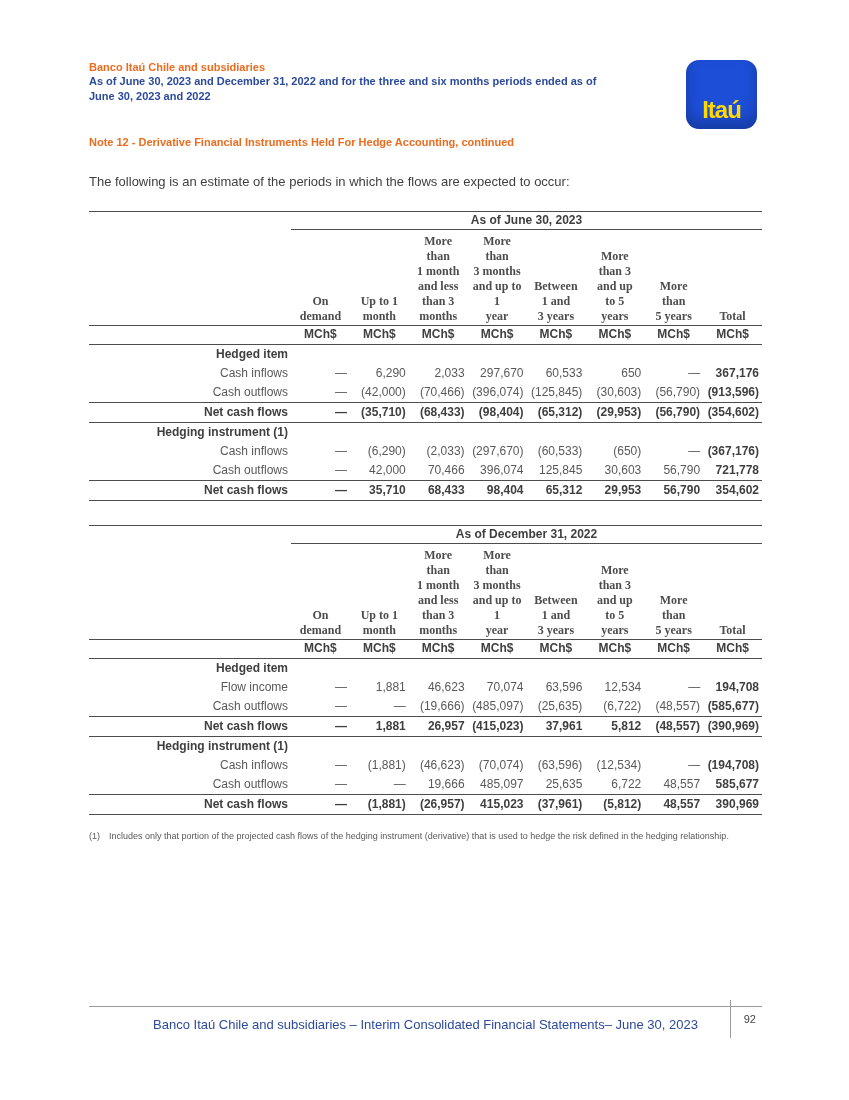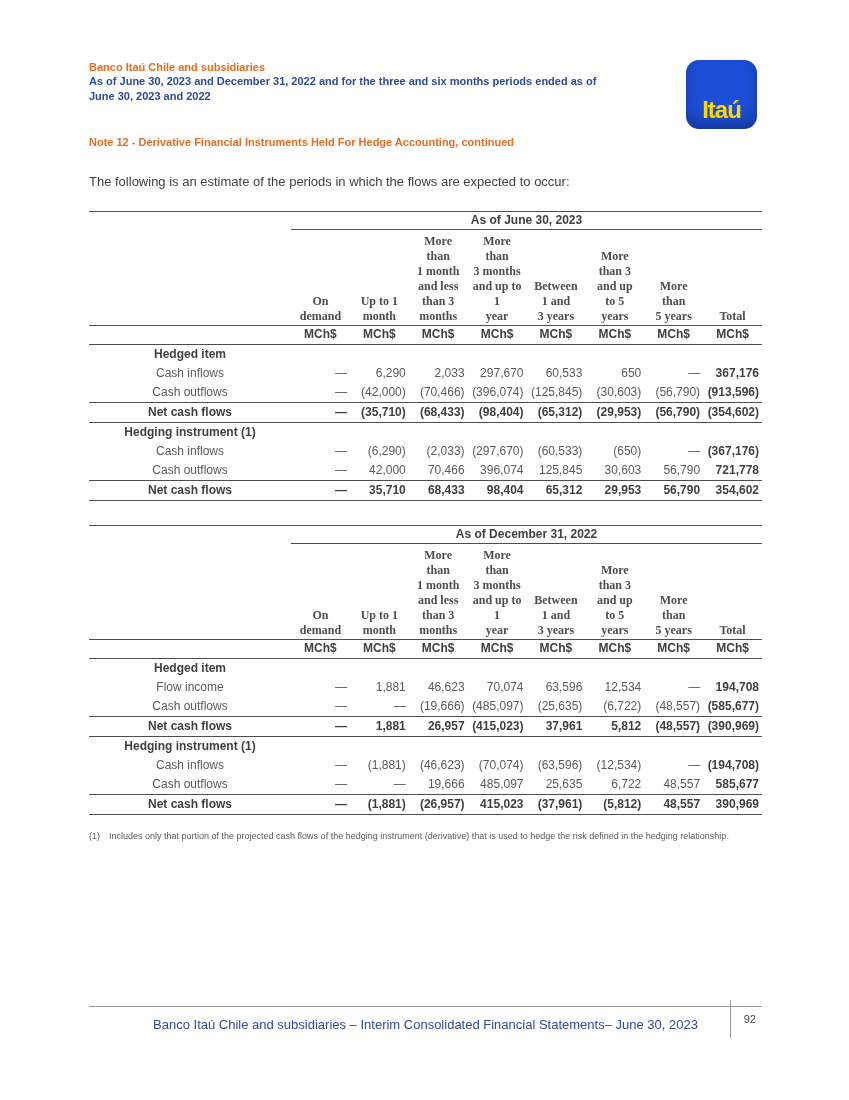--- a/index.html
+++ b/index.html
@@ -48,21 +48,21 @@
   td.caption {
     text-align:center; font-weight:bold; color:#3f3f3f;
     border-bottom:1px solid #4d4d4d; padding:2px 0;
   }
   .hdr-row td.colhdr {
     text-align:center; white-space:pre-line; font-weight:bold;
     color:#4d4d4d; padding-top:4px; padding-bottom:1px;font-family:Liberation Serif, serif;
   }
   .unit-row td { border-top:1px solid #4d4d4d; border-bottom:1px solid #4d4d4d; }
   .unit-row td.unitcell { text-align:center; font-weight:bold; color:#3f3f3f; padding:1px 0 2px; }
-  td.rowlabel { text-align:center; padding-left:4px; }
+  td.rowlabel { text-align:right; padding-left:4px; }
   td.num { text-align:right; padding-right:6px; }
   tr.r-section td { font-weight:bold; color:#3f3f3f; }
   tr.r-total td { font-weight:bold; color:#3f3f3f; border-top:1px solid #4d4d4d; border-bottom:1px solid #4d4d4d; }
   table.flows td.num:last-child { font-weight:bold; color:#3f3f3f; }
   tr.r-normal td, tr.r-section td, tr.r-total td { padding-top:2px; padding-bottom:2px; }
 
   
   .footnote { margin-top:15px; font-size:9px; color:#595959; display:flex; gap:9px; line-height:1.35; }
   .fn-text { flex:1; padding-right:2px; }
 

